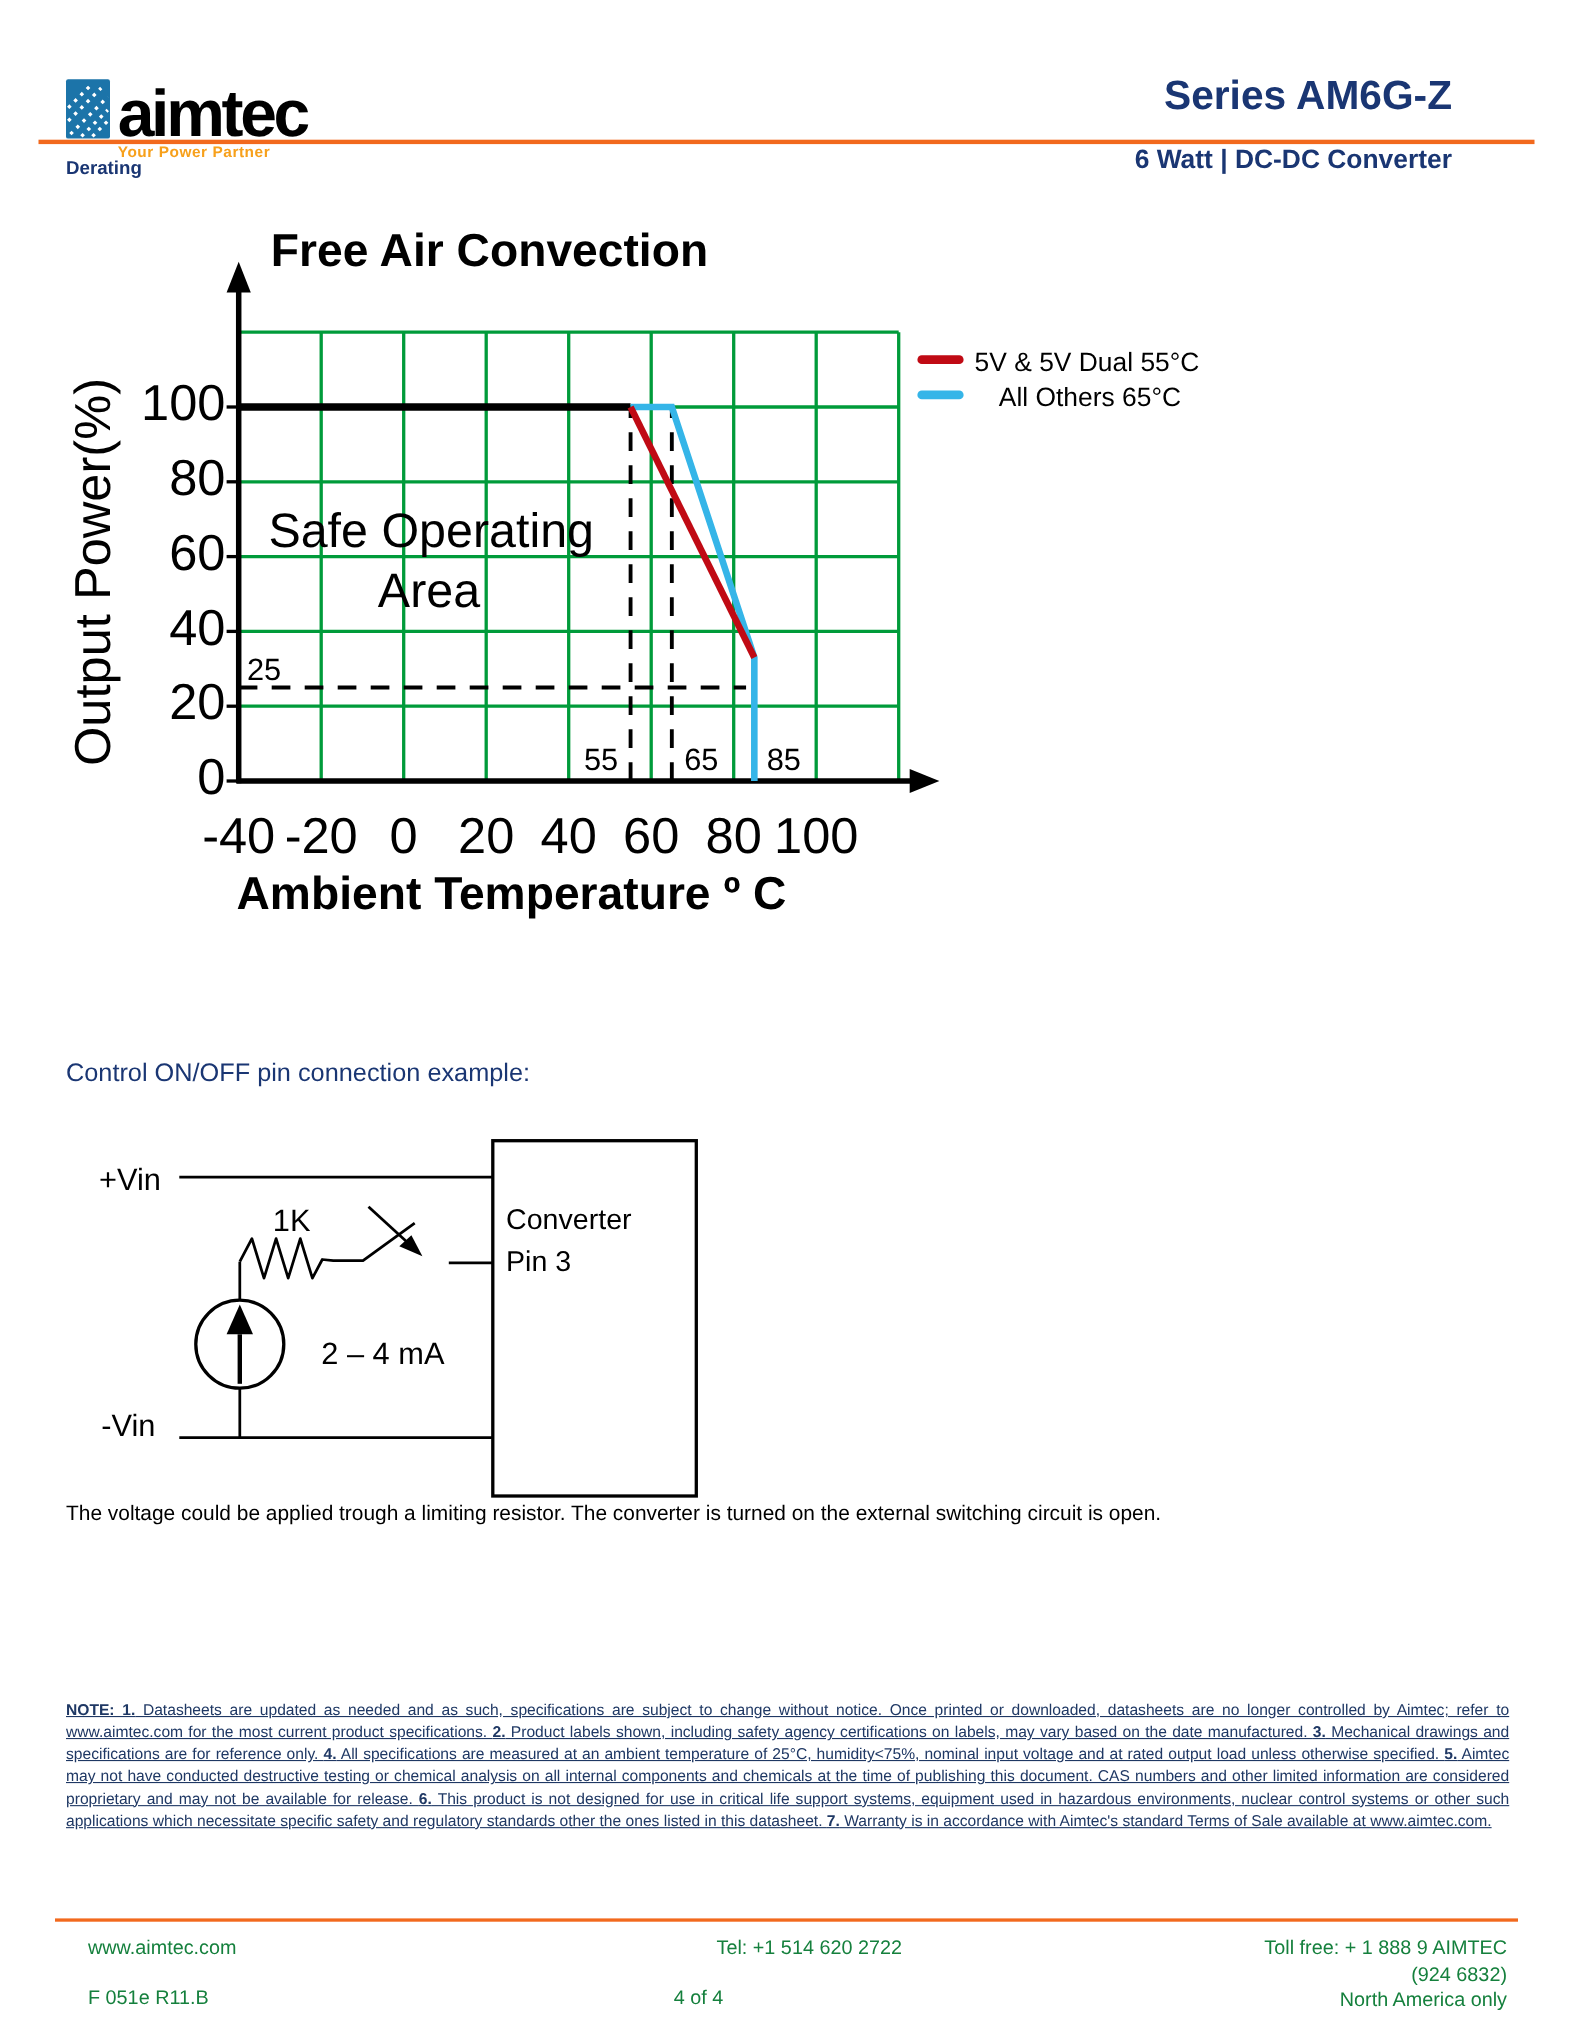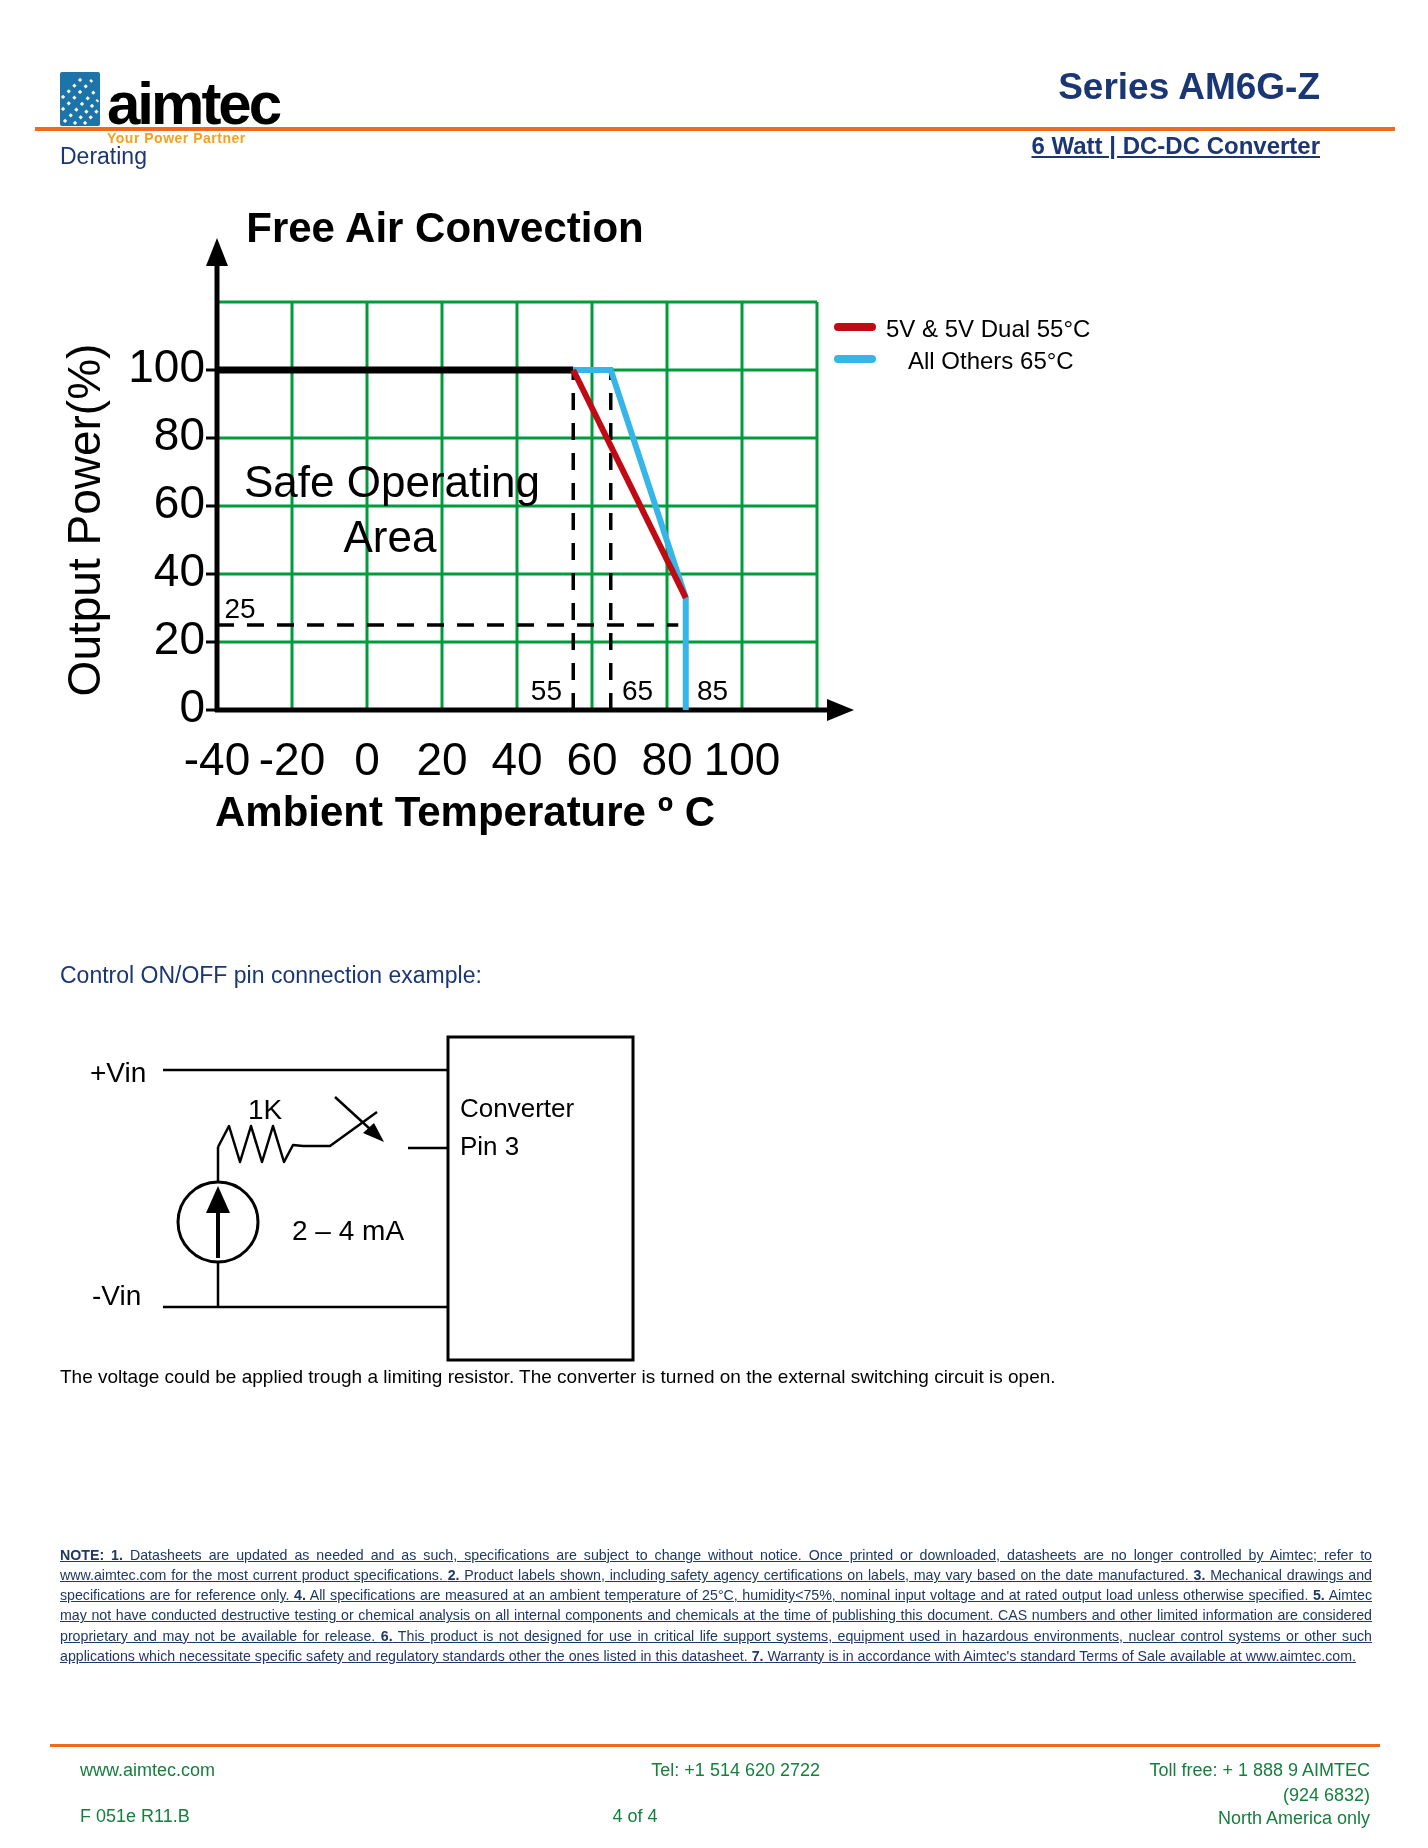--- a/index.html
+++ b/index.html
@@ -6,22 +6,22 @@
   body{
     width:1428px;height:1848px;position:relative;background:#ffffff;
     font-family:"Liberation Sans",sans-serif;color:#000;overflow:hidden;
   }
   .abs{position:absolute;}
   svg text{font-family:"Liberation Sans",sans-serif;fill:#000;}
   #logo-svg{left:50px;top:52px;}
   #tagline{left:107px;top:130px;font-size:14px;font-weight:bold;color:#F7A01B;letter-spacing:.5px;}
   #header-rule{left:35px;top:127px;width:1360px;height:3.5px;background:#F2691D;}
   #series-title{top:66px;right:108px;font-size:37px;font-weight:bold;color:#1A3673;}
-  #series-subtitle{top:132px;right:108px;font-size:24px;font-weight:bold;color:#1A3673;text-decoration:underline;}
-  #derating-heading{left:60px;top:143px;font-size:23px;font-weight:normal;color:#1A3673;}
+  #series-subtitle{top:132px;right:108px;font-size:24px;font-weight:bold;color:#1A3673;}
+  #derating-heading{left:60px;top:143px;font-size:17px;font-weight:bold;color:#1A3673;}
   #chart-svg{left:0;top:190px;}
   #control-heading{left:60px;top:962px;font-size:23px;font-weight:normal;color:#1A3673;}
   #circuit-svg{left:0;top:1030px;}
   #circuit-caption{left:60px;top:1366px;width:1320px;font-size:19px;}
   #note-paragraph{left:60px;top:1545px;width:1312px;font-size:14.2px;line-height:1.42;color:#1F3864;text-align:justify;text-decoration:underline;}
   #footer-rule{left:50px;top:1744px;width:1330px;height:3px;background:#F2691D;}
   .footer-text{font-size:18px;color:#15803d;margin-left:20px;}
   #footer-website{left:60px;top:1760px;}
   #footer-docref{left:60px;top:1806px;}
   #footer-center{left:430px;top:1760px;width:370px;text-align:right;}

